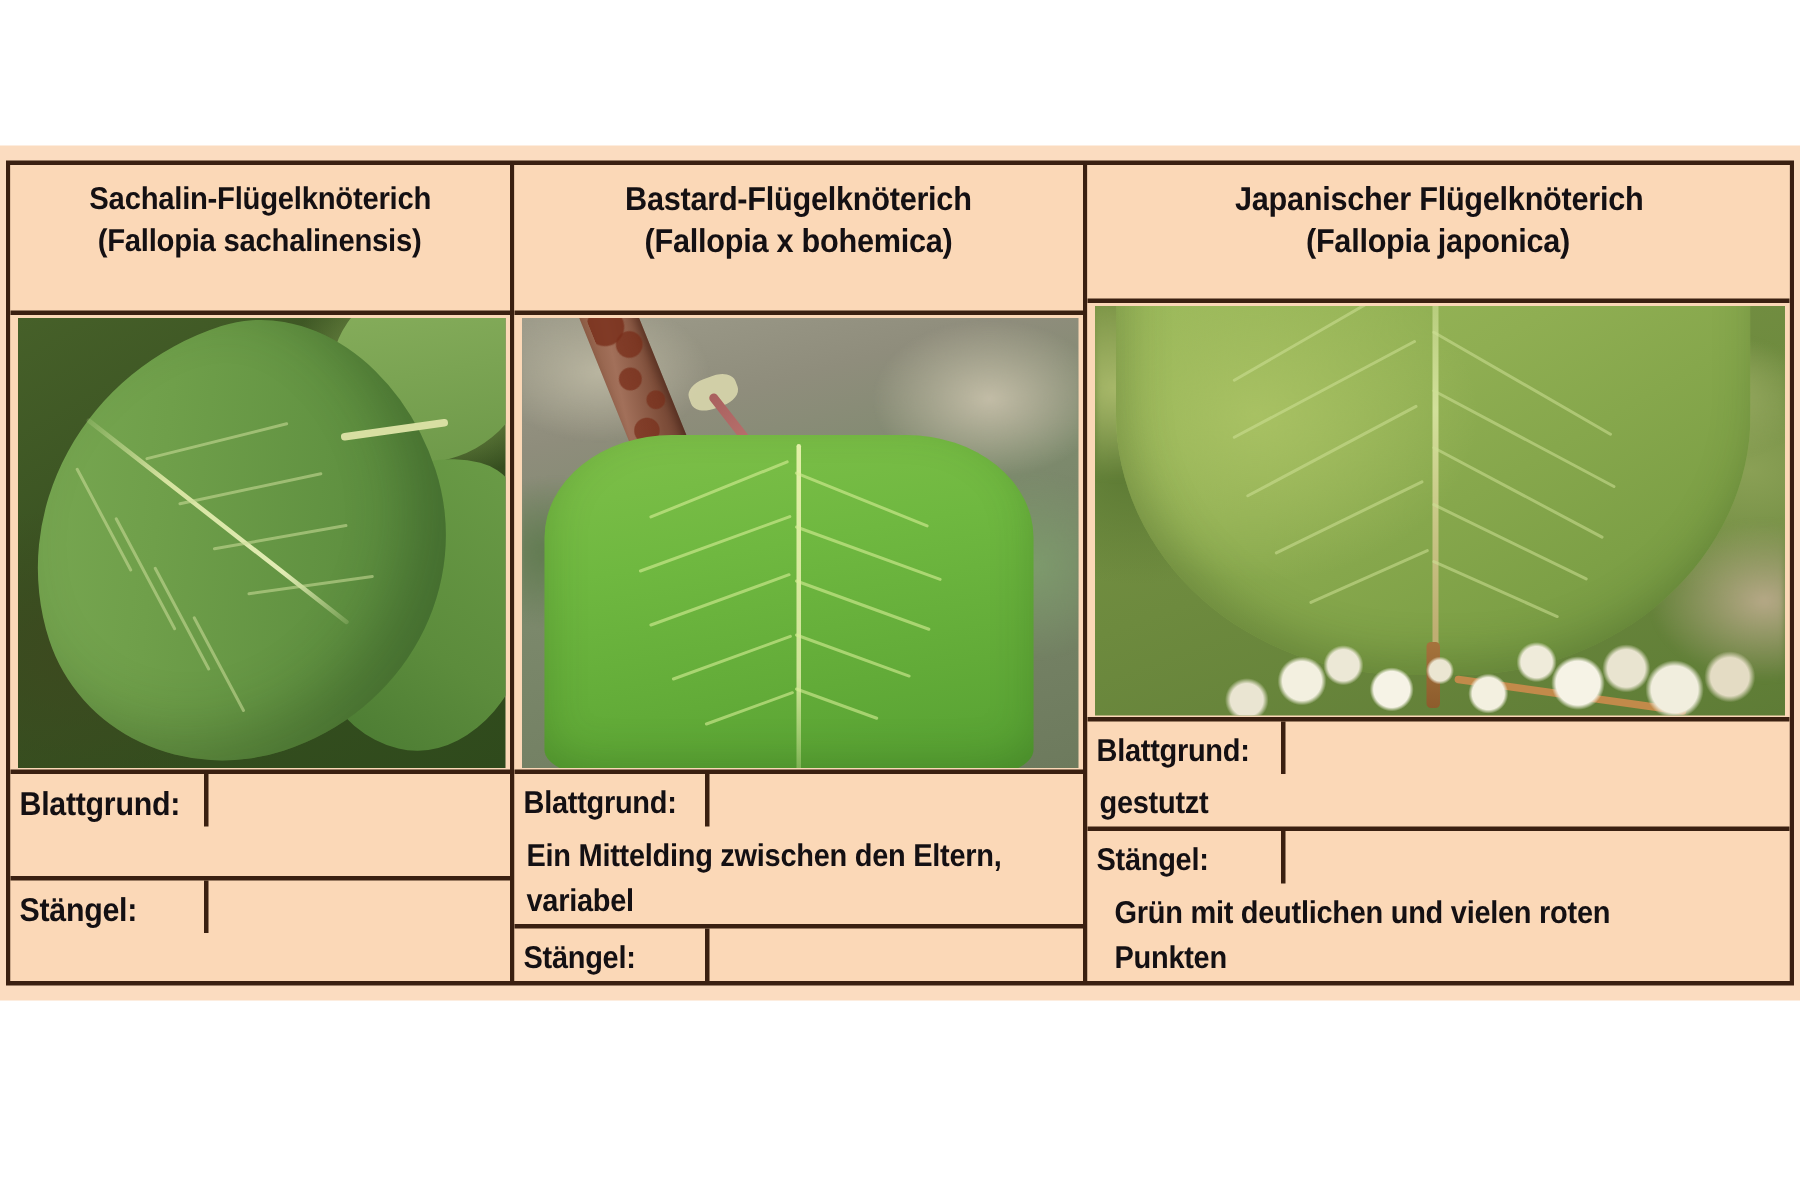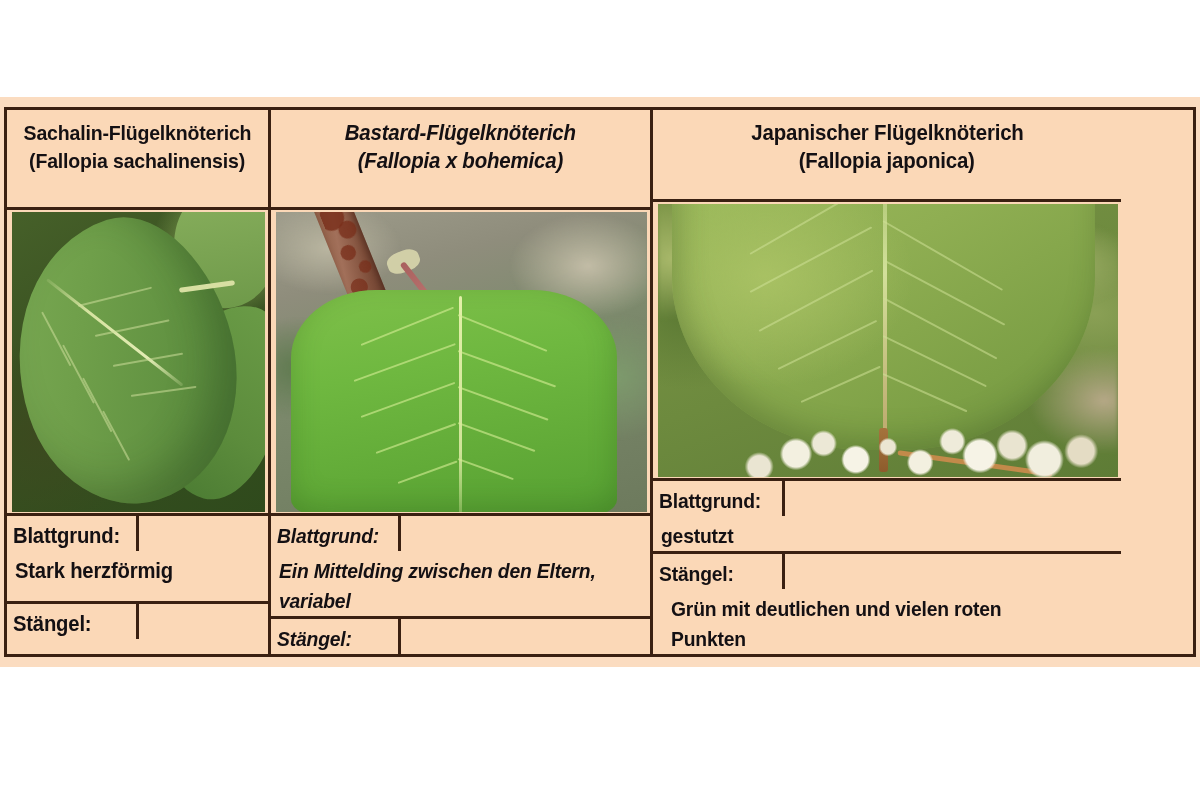--- a/index.html
+++ b/index.html
@@ -40,22 +40,22 @@
 
   .species-column {
     box-sizing: border-box;
     display: flex;
     flex-direction: column;
     background: #fbd8b7;
     border-right: 3px solid #3a2011;
   }
   .species-column:last-child { border-right: none; }
 
-  .col-1 { width: 264px; }
-  .col-2 { width: 382px; font-style: italic; }
+  .col-1 { width: 336px; }
+  .col-2 { width: 382px; }
   .col-3 { width: 468px; justify-content: center; }
 
   
   .species-header {
     height: 100px;
     box-sizing: border-box;
     border-bottom: 3px solid #3a2011;
     display: flex;
     flex-direction: column;
     align-items: center;
@@ -411,23 +411,20 @@
         <div class="p1-vein" style="left:20%;top:44%;width:26%;transform:rotate(62deg);"></div>
         <div class="p1-vein" style="left:28%;top:55%;width:24%;transform:rotate(62deg);"></div>
         <div class="p1-vein" style="left:36%;top:66%;width:22%;transform:rotate(62deg);"></div>
         <div class="p1-vein" style="left:12%;top:33%;width:24%;transform:rotate(62deg);"></div>
       </div>
     </div>
 
     <div class="fact-row">
       <div class="fact-label">
         <span class="fact-text">Blattgrund:</span>
-      </div>
-      <div class="fact-value">
-        <span class="fact-text">Stark herzförmig</span>
       </div>
     </div>
 
     <div class="fact-row">
       <div class="fact-label">
         <span class="fact-text">Stängel:</span>
       </div>
     </div>
   </div>
 

